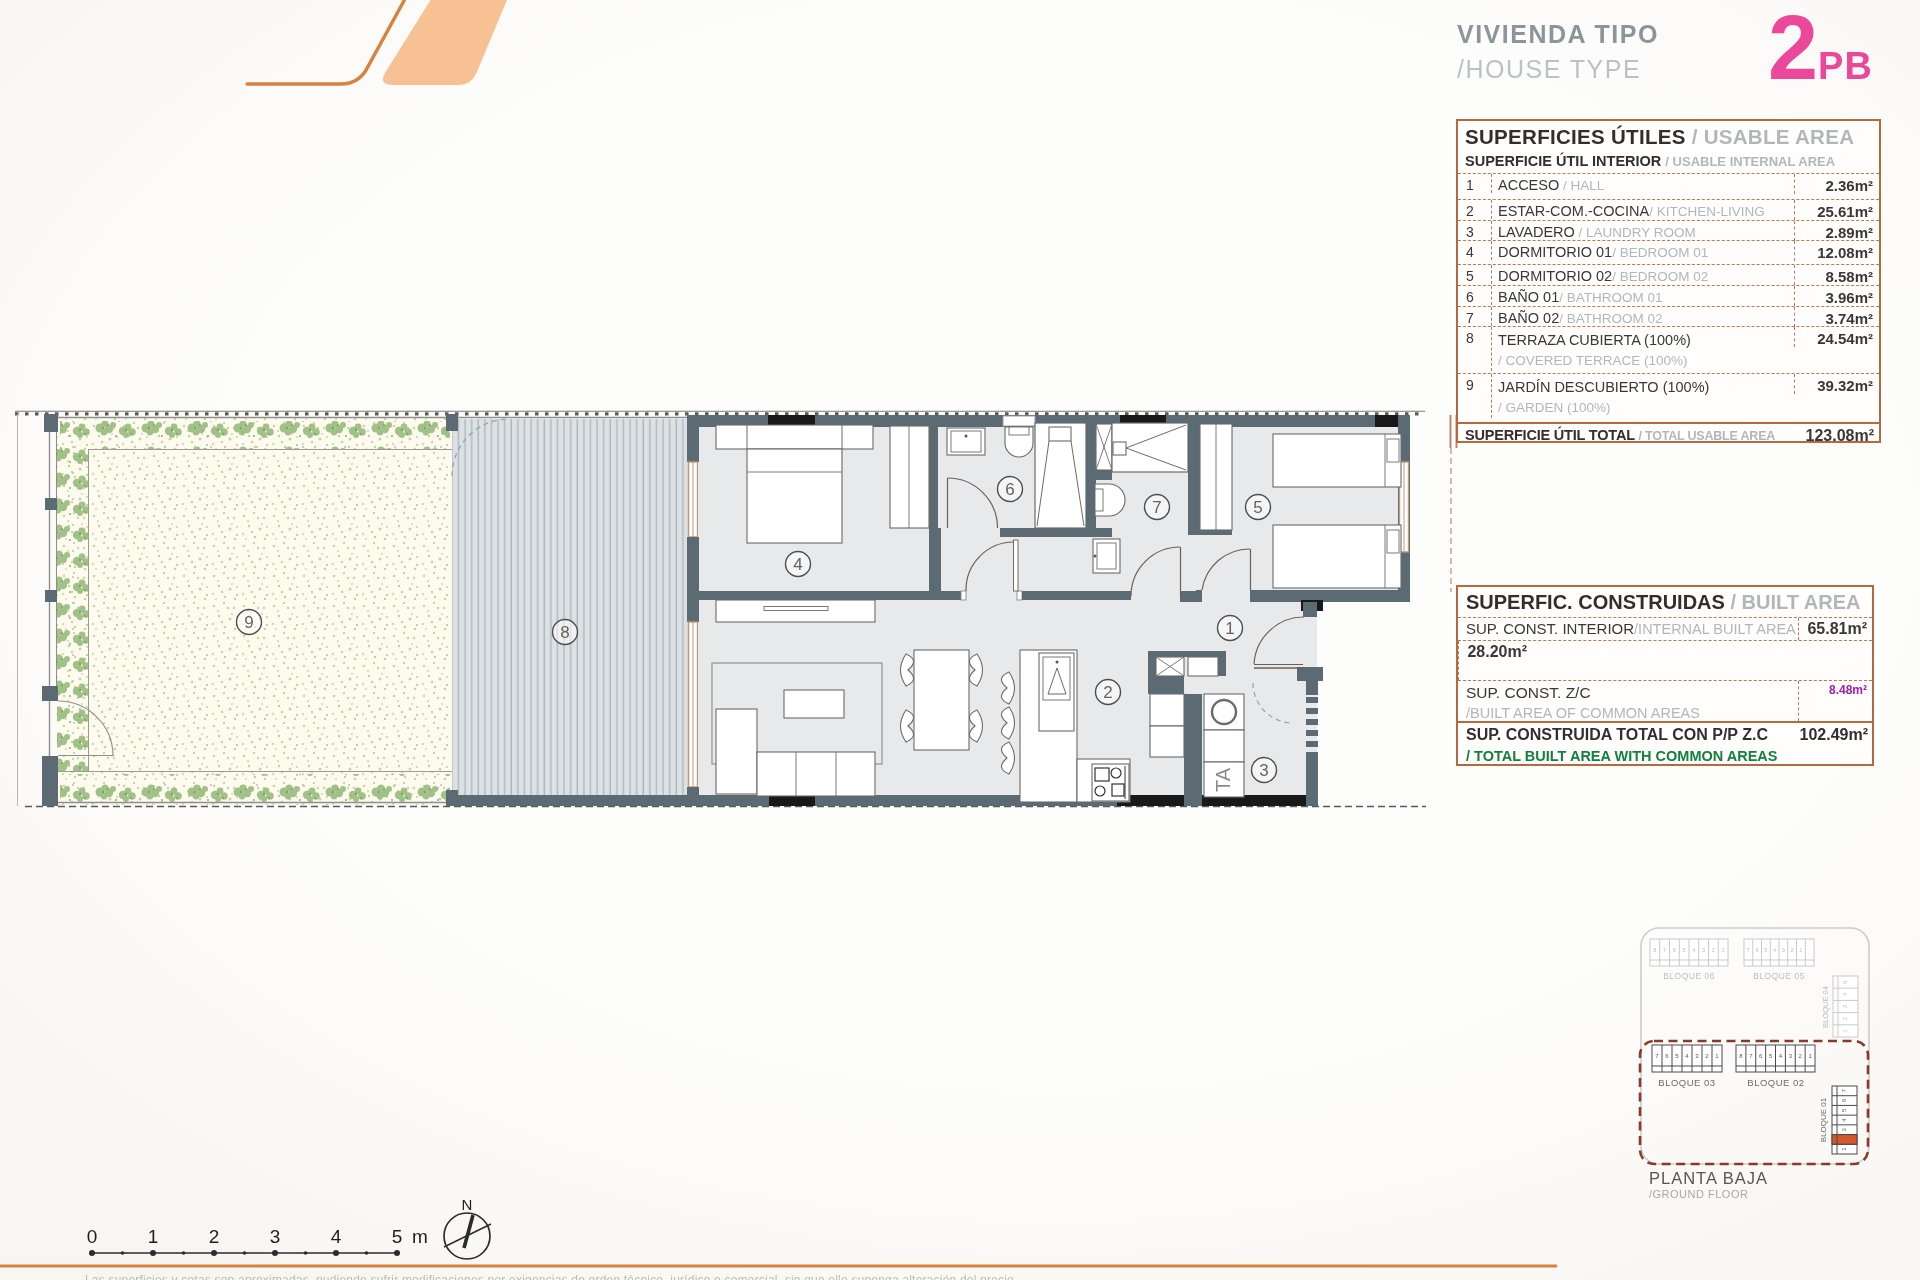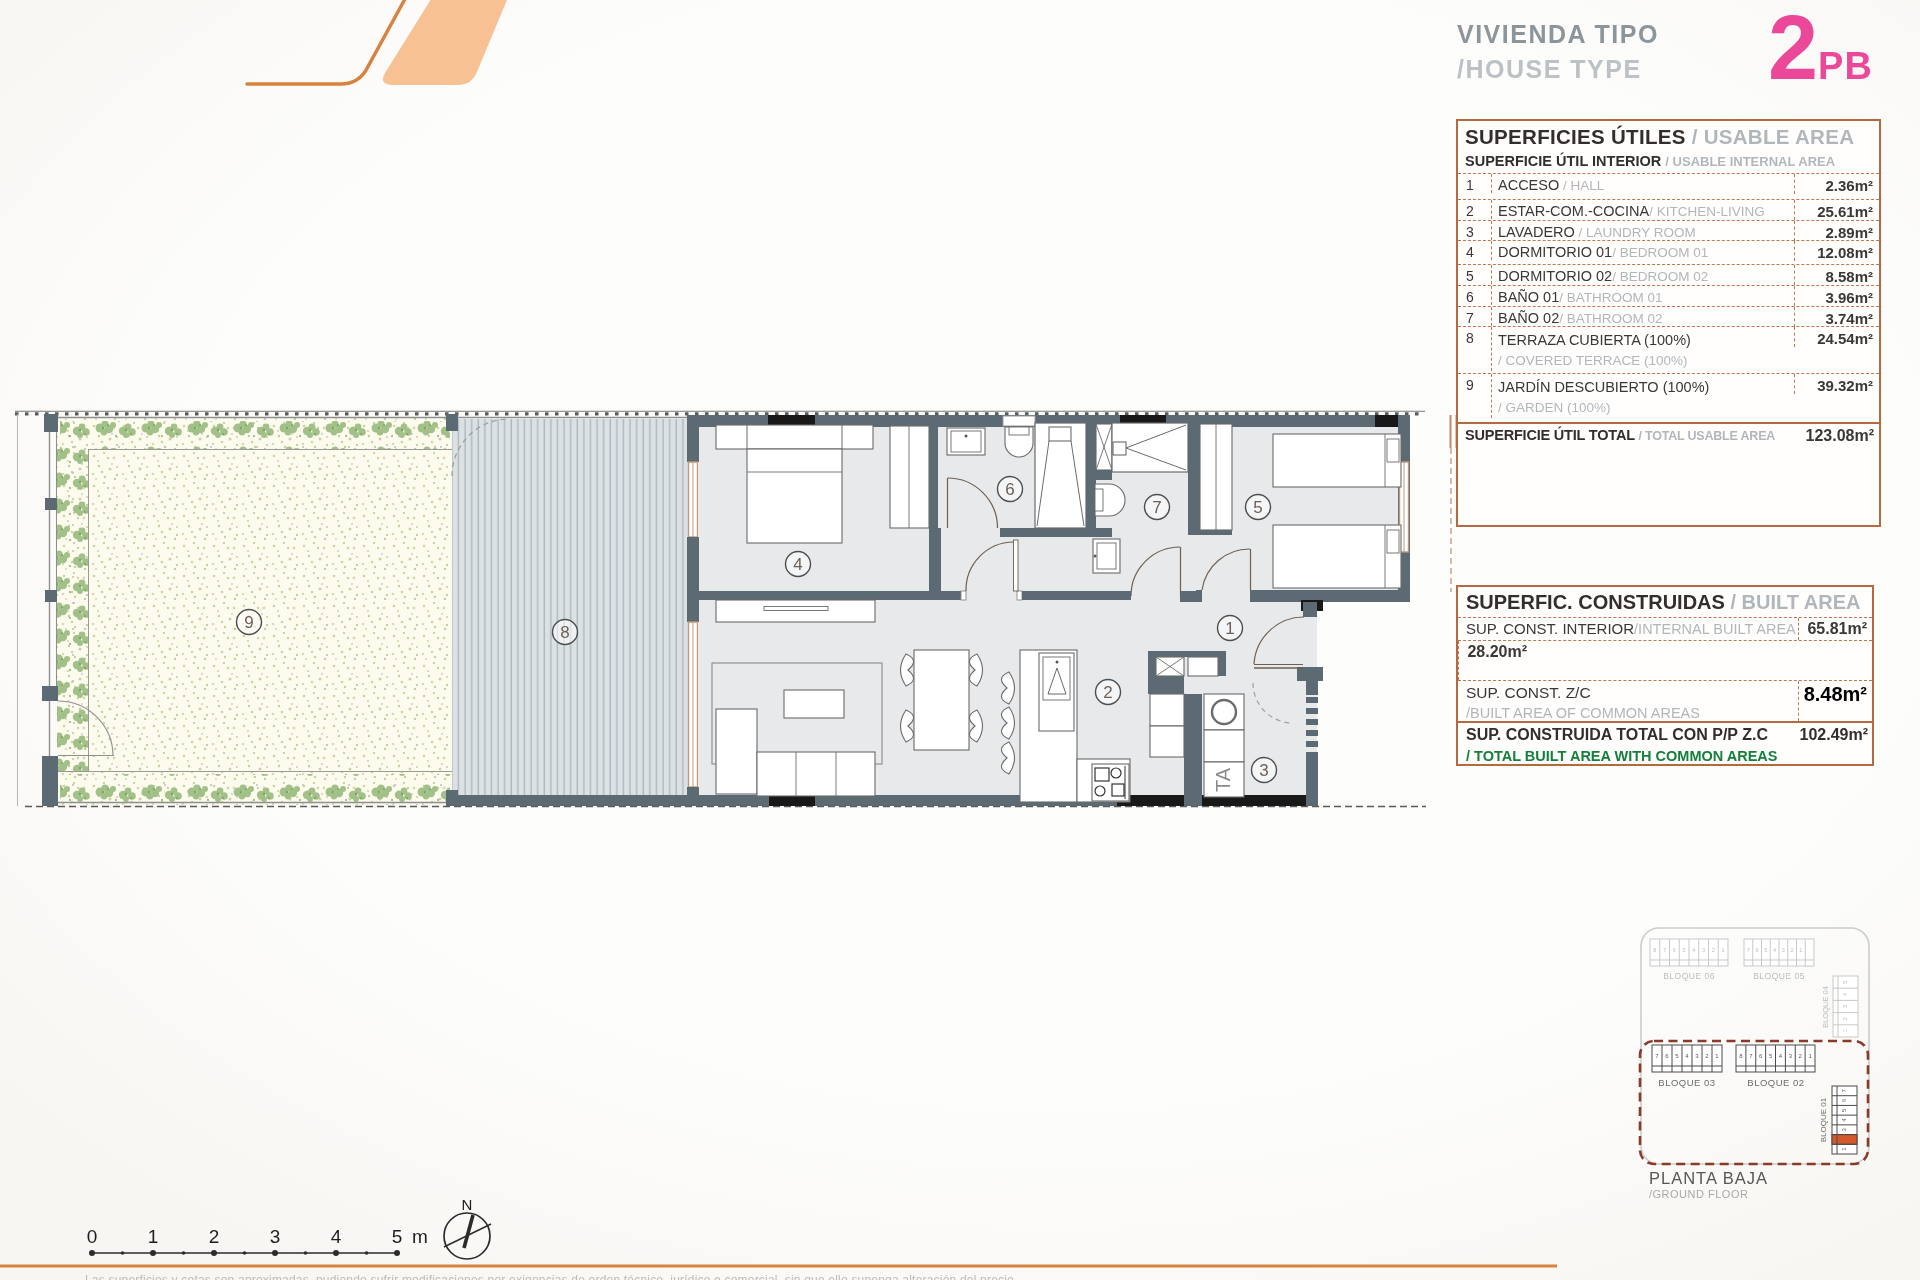--- a/index.html
+++ b/index.html
@@ -367,23 +367,23 @@
       <circle cx="397" cy="1253" r="3" fill="#2b2b2b"></circle>
       <text x="397" y="1243" font-size="19" fill="#1e1e1e" text-anchor="middle">5</text>
       <text x="412" y="1243" font-size="19" fill="#1e1e1e">m</text>
       <circle cx="467" cy="1236" r="23" fill="none" stroke="#2b2b2b" stroke-width="1.7"></circle>
       <line x1="444" y1="1247" x2="491" y2="1224" stroke="#2b2b2b" stroke-width="1.4"></line>
       <line x1="464" y1="1248" x2="473" y2="1215" stroke="#2b2b2b" stroke-width="3.6"></line>
       <text x="467" y="1210" font-size="15" fill="#1e1e1e" text-anchor="middle">N</text>
       <rect x="0" y="1264.5" width="1557" height="3" fill="#d8823e"></rect>
     </svg>
     <div class="abs nw" style="left:1457px;top:20px;font-size:25px;font-weight:bold;color:#8b959a;letter-spacing:1.5px;">VIVIENDA TIPO</div>
-    <div class="abs nw" style="left:1457px;top:55px;font-size:25px;font-weight:bold;color:#bcc1c5;letter-spacing:1.5px;">/HOUSE TYPE</div>
+    <div class="abs nw" style="left:1457px;top:55px;font-size:25px;font-weight:normal;color:#bcc1c5;letter-spacing:1.5px;">/HOUSE TYPE</div>
     <div class="abs nw" style="left:1768px;top:7px;font-size:90px;font-weight:bold;color:#ec4899;line-height:0.92;">2<span style="font-size:38px;letter-spacing:1px;">PB</span></div>
-    <div class="abs" style="left:1456px;top:119px;width:425px;height:408px;border:2px solid #b5693f;background:#fffefd;">
+    <div class="abs" style="left:1456px;top:119px;width:425px;height:324px;border:2px solid #b5693f;background:#fffefd;">
       <div style="height:31px;padding:4px 0 0 7px;font-size:20.5px;font-weight:bold;color:#332e2c;letter-spacing:0.3px;" class="nw">SUPERFICIES ÚTILES <span style="color:#b0b7bb;">/ USABLE AREA</span></div>
       <div style="height:21px;padding:1px 0 0 7px;font-size:14.5px;font-weight:bold;color:#332e2c;" class="nw">SUPERFICIE ÚTIL INTERIOR <span style="color:#b0b7bb;font-size:13px;margin-top:15px;">/ USABLE INTERNAL AREA</span></div>
       <div style="display:flex;border-top:1.5px dashed #c07850;height:26px;align-items:flex-start;">
         <div style="width:33px;flex:none;font-size:14px;color:#3b3735;padding:3px 0 0 8px;">1</div>
         <div style="flex:1;overflow:hidden;border-left:1.5px dashed #c07850;padding:3px 0 0 6px;font-size:14.5px;color:#3b3735;" class="nw">ACCESO<span style="color:#b0b7bb;font-size:13.5px;"> / HALL</span></div>
         <div style="width:85px;flex:none;border-left:1.5px dashed #c07850;padding:3px 6px 0 0;font-size:15px;font-weight:bold;color:#3b3735;text-align:right;">2.36m²</div>
       </div>
       <div style="display:flex;border-top:1.5px dashed #c07850;height:21px;align-items:flex-start;">
         <div style="width:33px;flex:none;font-size:14px;color:#3b3735;padding:3px 0 0 8px;">2</div>
         <div style="flex:1;overflow:hidden;border-left:1.5px dashed #c07850;padding:3px 0 0 6px;font-size:14.5px;color:#3b3735;" class="nw">ESTAR-COM.-COCINA<span style="color:#b0b7bb;font-size:13.5px;">/ KITCHEN-LIVING</span></div>
@@ -433,17 +433,17 @@
       <div style="height:30px;padding:4px 0 0 8px;font-size:20px;font-weight:bold;color:#332e2c;" class="nw">SUPERFIC. CONSTRUIDAS <span style="color:#b0b7bb;">/ BUILT AREA</span></div>
       <div style="display:flex;border-top:1.5px dashed #c07850;height:23px;">
         <div style="flex:1;overflow:hidden;padding:2px 0 0 8px;font-size:15px;color:#3b3735;" class="nw">SUP. CONST. INTERIOR<span style="color:#b0b7bb;font-size:14.5px;">/INTERNAL BUILT AREA</span></div>
         <div style="width:74px;flex:none;border-left:1.5px dashed #c07850;padding:2px 5px 0 0;font-size:16px;font-weight:bold;color:#3b3735;text-align:right;" class="nw">65.81m²</div>
       </div>
       <div style="display:flex;border-top:1.5px dashed #c07850;height:40px;">
         <div style="width:74px;flex:none;border-left:1.5px dashed #c07850;padding:2px 5px 0 0;font-size:16px;font-weight:bold;color:#3b3735;text-align:right;" class="nw">28.20m²</div>
       </div>
       <div style="display:flex;border-top:1.5px dashed #c07850;height:41px;">
         <div style="flex:1;overflow:hidden;padding:2px 0 0 8px;font-size:15.5px;color:#3b3735;line-height:1.28;">SUP. CONST. Z/C<br><span style="color:#b0b7bb;font-size:14.5px;">/BUILT AREA OF COMMON AREAS</span></div>
-        <div style="width:74px;flex:none;border-left:1.5px dashed #c07850;padding:2px 5px 0 0;font-size:20px;font-weight:bold;color:#000000;text-align:right;" class="nw">8.48m²</div>
+        <div style="width:74px;flex:none;border-left:1.5px dashed #c07850;padding:2px 5px 0 0;font-size:12px;font-weight:bold;color:#a21caf;text-align:right;" class="nw">8.48m²</div>
       </div>
       <div style="border-top:2px solid #b5693f;height:43px;padding:2px 0 0 8px;font-size:16px;font-weight:bold;color:#332e2c;line-height:1.3;">SUP. CONSTRUIDA TOTAL CON P/P Z.C<span style="float:right;padding-right:4px;">102.49m²</span><br><span style="color:#15803d;font-size:14.5px;">/ TOTAL BUILT AREA WITH COMMON AREAS</span></div>
     </div>
     <div class="abs nw" style="left:85px;top:1273px;font-size:12px;color:#bdbbb8;letter-spacing:0.2px;">Las superficies y cotas son aproximadas, pudiendo sufrir modificaciones por exigencias de orden técnico, jurídico o comercial, sin que ello suponga alteración del precio.</div>
   </div>
 </body></html>

